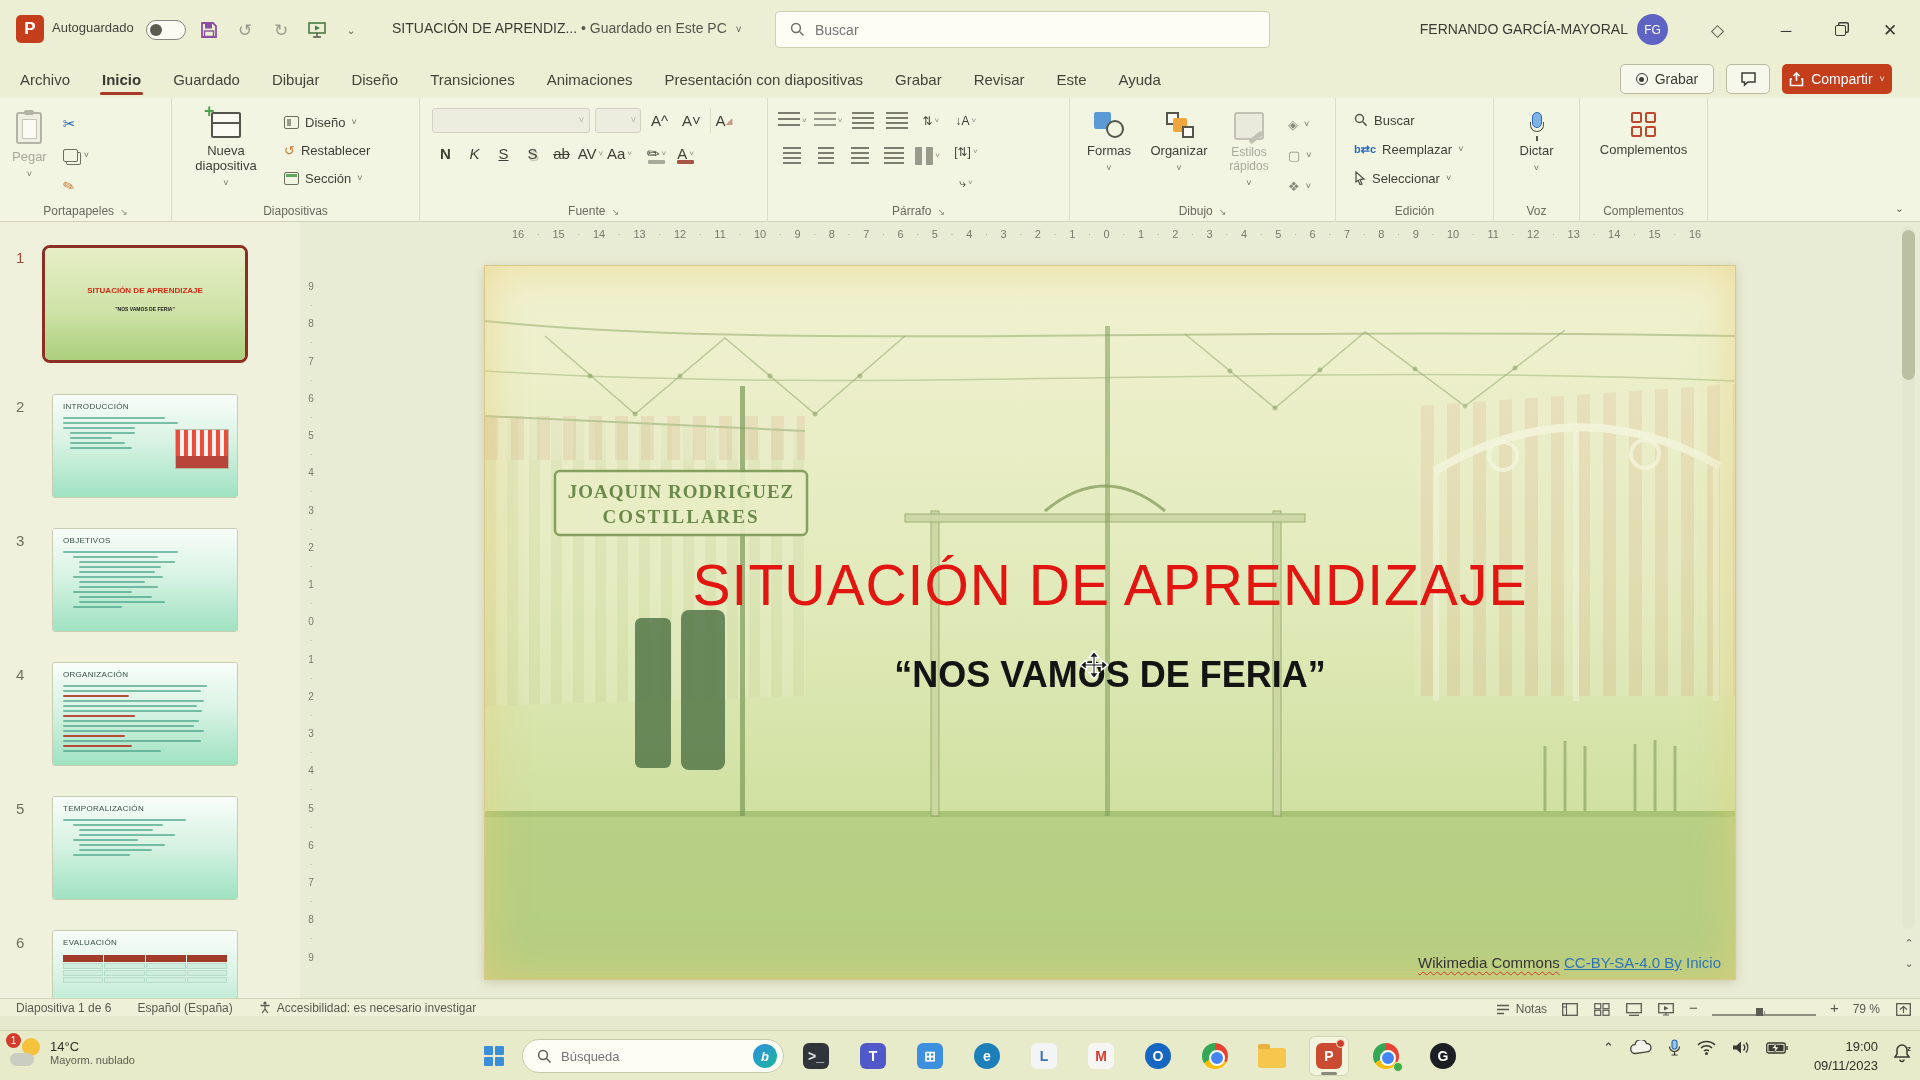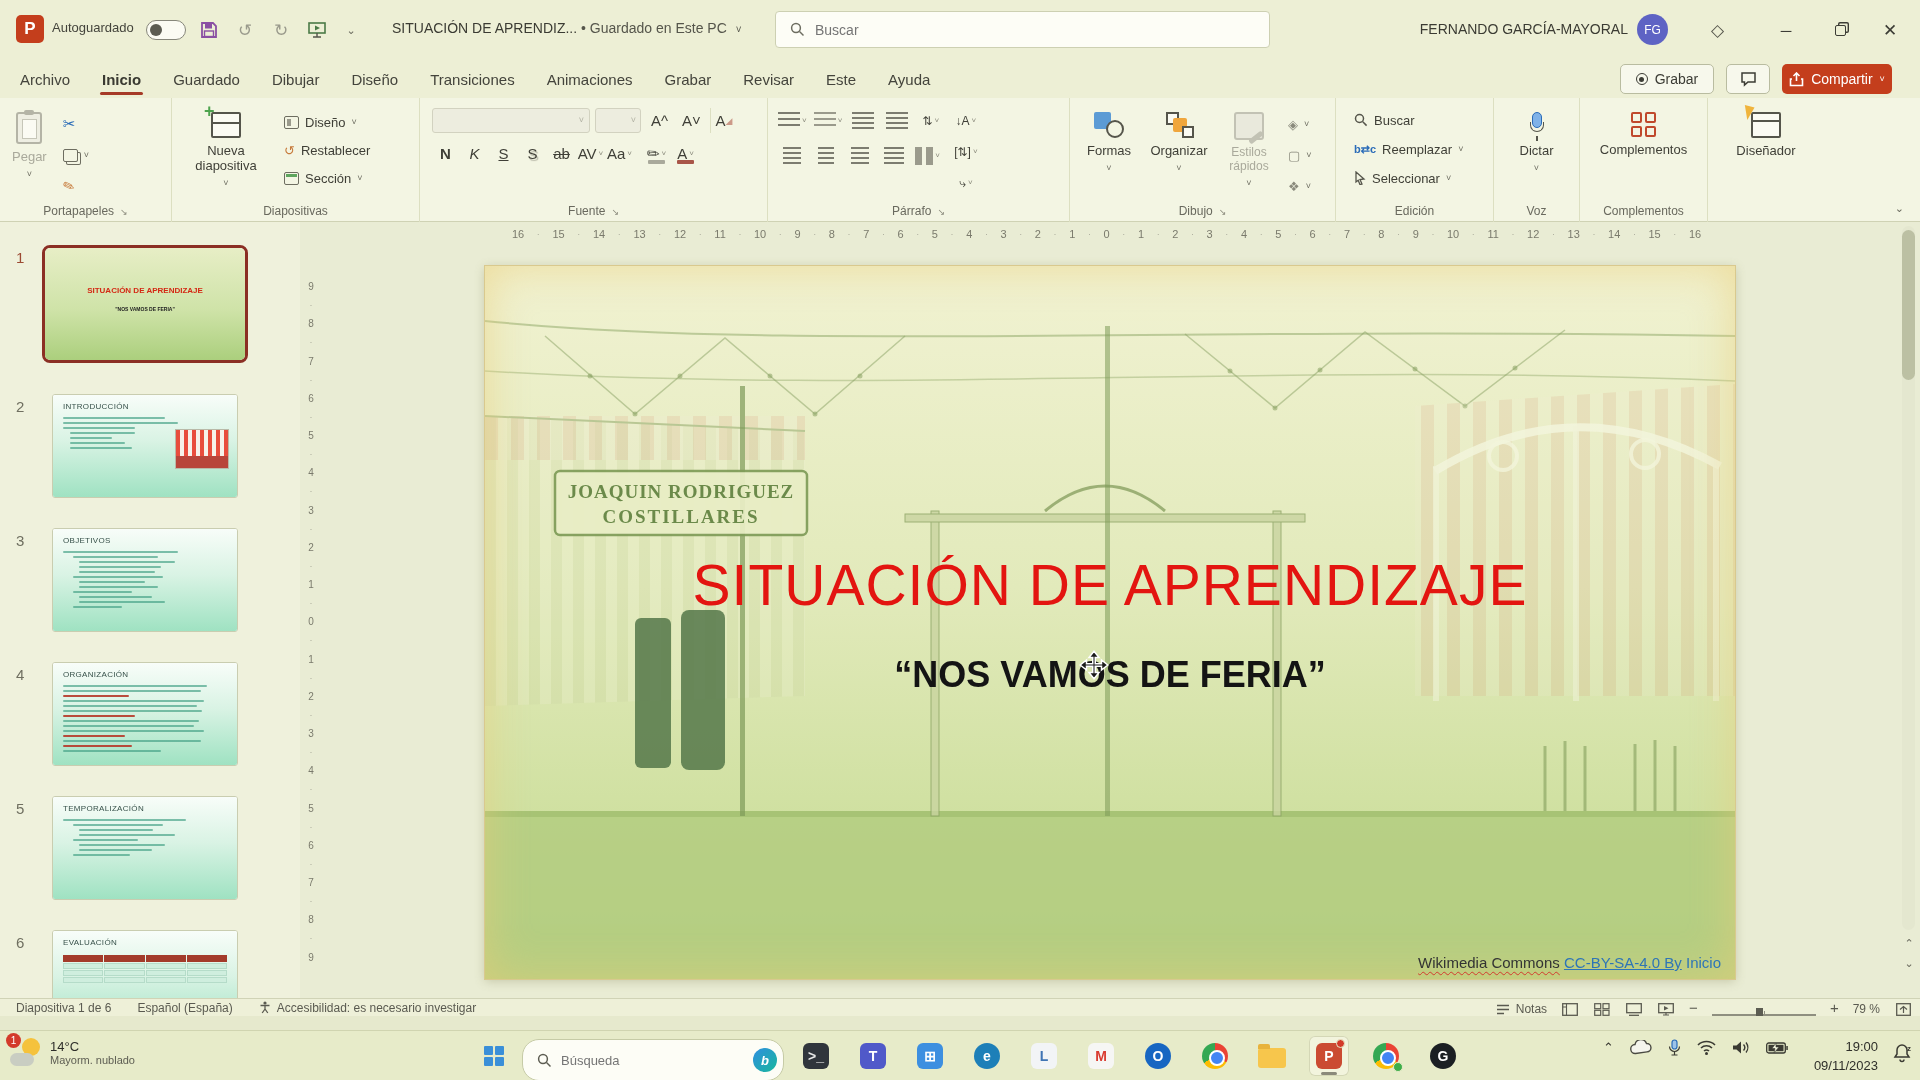--- a/index.html
+++ b/index.html
@@ -122,21 +122,21 @@
 #weather{position:absolute;left:10px;top:5px;display:flex;align-items:center;gap:8px}
 #wicon{position:relative;width:32px;height:32px}
 #wicon .sun{position:absolute;right:2px;top:2px;width:18px;height:18px;border-radius:50%;background:#f5c23c}
 #wicon .cloud{position:absolute;left:0;bottom:2px;width:24px;height:13px;border-radius:8px;background:#c9cdc2}
 #wicon .badge{position:absolute;left:-4px;top:-3px;min-width:15px;height:15px;border-radius:8px;background:#d33a2a;color:#fff;font-size:10px;display:flex;align-items:center;justify-content:center;padding:0 3px}
 #wtemp{font-size:13px;color:#2f2f2a}
 #wdesc{font-size:11px;color:#5d5d52}
 #startbtn{position:absolute;left:478px;top:9px;width:32px;height:32px;display:flex;align-items:center;justify-content:center;border-radius:5px}
 .winlogo{display:grid;grid-template-columns:9px 9px;grid-template-rows:9px 9px;gap:2px}
 .winlogo span{background:#3a8fd8;border-radius:1px}
-#tbsearch{position:absolute;left:522px;top:8px;width:262px;height:42px;background:#fdfdf6;border:1px solid #c6cba6;border-radius:17px;display:flex;align-items:center;padding:0 6px 0 14px;gap:9px}
+#tbsearch{position:absolute;left:522px;top:8px;width:262px;height:34px;background:#fdfdf6;border:1px solid #c6cba6;border-radius:17px;display:flex;align-items:center;padding:0 6px 0 14px;gap:9px}
 #tbsearch input{border:none;outline:none;background:transparent;font-size:13px;color:#5d5d52;font-family:"Liberation Sans",sans-serif;width:170px}
 #bingball{margin-left:auto;width:24px;height:24px;border-radius:50%;background:linear-gradient(135deg,#2f8fe0,#19b79c);color:#fff;font-size:13px;display:flex;align-items:center;justify-content:center;font-style:italic;font-weight:bold}
 #tbapps{position:absolute;left:796px;top:5px;display:flex;gap:17px}
 .tbapp{width:40px;height:40px;border-radius:6px;display:flex;align-items:center;justify-content:center;position:relative}
 .tbapp.active{background:#f2f4dd;box-shadow:inset 0 0 0 1px #d4d7b6}
 .tbapp.active:after{content:"";position:absolute;left:12px;bottom:1px;width:16px;height:3px;border-radius:2px;background:#8a8a7a}
 .appic{width:26px;height:26px;border-radius:6px;display:flex;align-items:center;justify-content:center;font-size:14px;font-weight:bold}
 .appic.round{border-radius:50%}
 .chromeball{width:26px;height:26px;border-radius:50%;background:conic-gradient(#ea4335 0 33%,#fbbc05 33% 66%,#34a853 66% 100%);position:relative}
 .chromeball:after{content:"";position:absolute;left:7px;top:7px;width:12px;height:12px;border-radius:50%;background:#4285f4;border:2px solid #fff}
@@ -225,20 +225,21 @@
 
 <div id="tabrow">
   <div id="tabs">
       <div class="tab">Archivo</div>
       <div class="tab active">Inicio</div>
       <div class="tab">Guardado</div>
       <div class="tab">Dibujar</div>
       <div class="tab">Diseño</div>
       <div class="tab">Transiciones</div>
       <div class="tab">Animaciones</div>
+      <div class="tab">Presentación con diapositivas</div>
       <div class="tab">Grabar</div>
       <div class="tab">Revisar</div>
       <div class="tab">Este</div>
       <div class="tab">Ayuda</div>
     </div>
   <div class="pill" id="btn-grabar">
     <span class="dot"></span>
     <span>Grabar</span>
   </div>
   <div class="pill" id="btn-comment">
@@ -494,28 +495,20 @@
           <span></span>
           <span></span>
           <span></span>
           <span></span>
         </div>
       <span>Complementos</span>
     </div>
     <div class="glabel"><span>Complementos</span></div>
   </div>
 
-  <div class="rgroup" style="width:116px;border-right:none">
-    <div class="bigbtn" style="margin:6px auto 0">
-      <div class="designic">
-          <span class="bolt"></span>
-        </div>
-      <span>Diseñador</span>
-    </div>
-  </div>
 
   <div id="ribbon-collapse">⌄</div>
 </div>
 
 <div id="workspace">
   <div id="thumbpanel">
       <div class="thumbrow" style="top: 23px;">
         <span class="tnum sel">1</span>
         <div class="thumb sel">
           <div class="tslide feria-mini">

